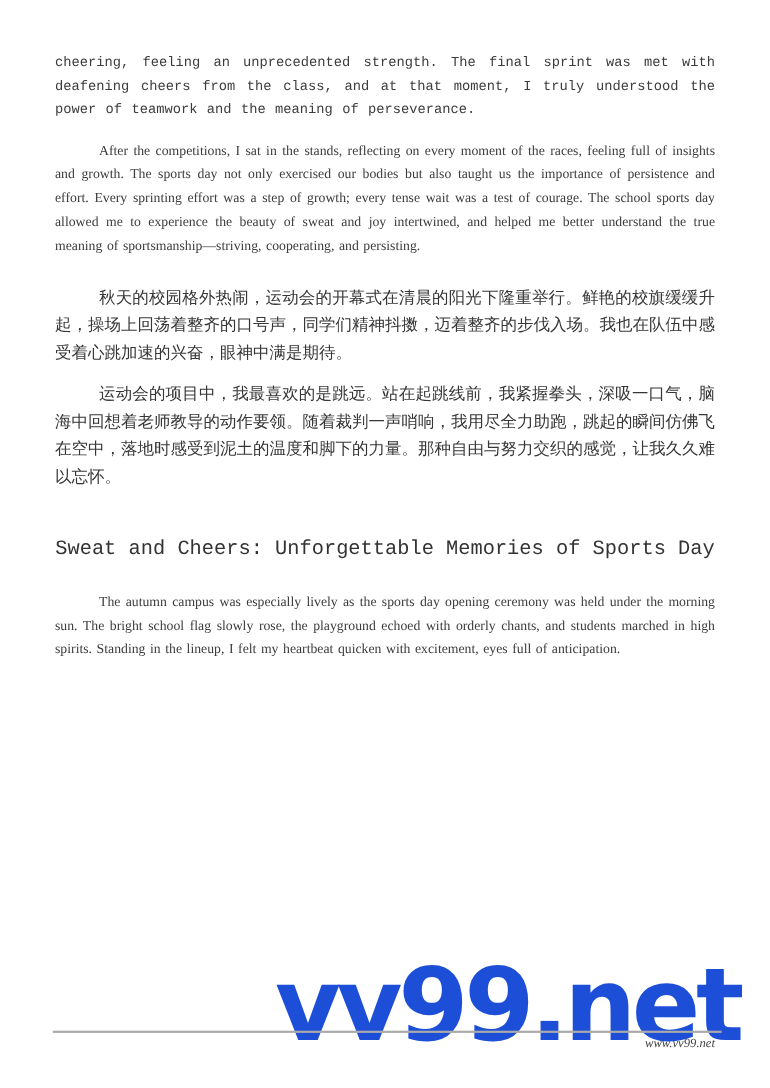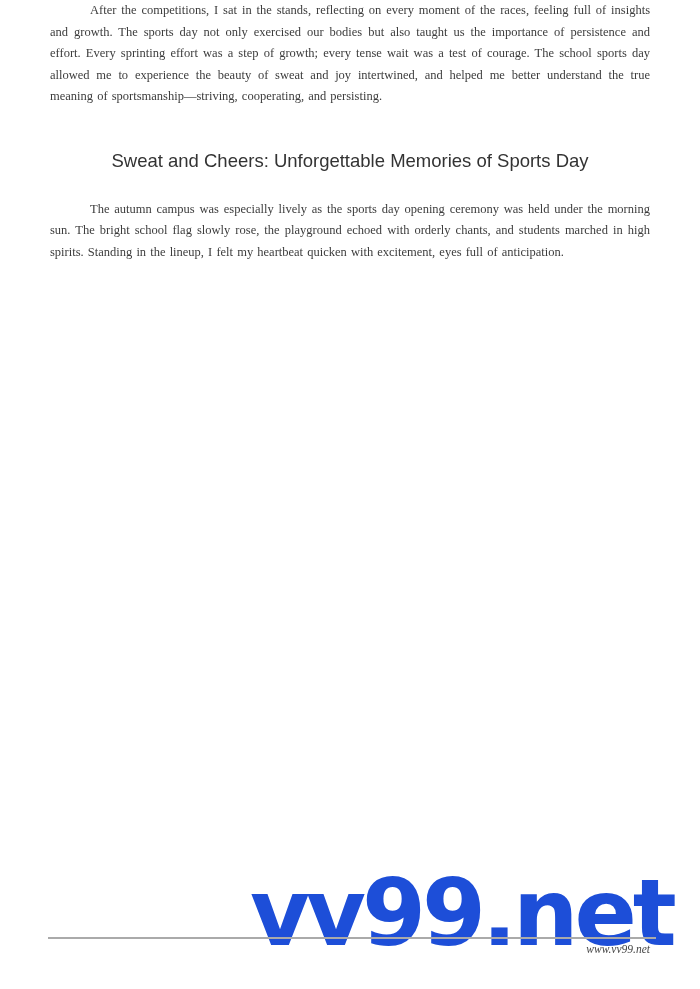--- a/index.html
+++ b/index.html
@@ -68,21 +68,21 @@
     text-align: justify;
     text-indent: 40px;
     color: #363636;
   }
   .p-zh.first {
     margin-top: 25px;
   }
   .en-title {
     margin: 42px 0 0 0;
     text-align: center;
-    font-family: Liberation Sans, sans-serif;
+    font-family: Liberation Mono, monospace;
     font-weight: normal;
     font-size: 18.5px;
     color: #333333;
     white-space: nowrap;
   }
   .p-en.bottom-first {
     margin-top: 27px;
   }
   .divider {
     position: absolute;
@@ -106,25 +106,28 @@
 </style>
 </head>
 <body>
 
 <div class="page">
 
   <div class="watermark">vv99.net</div>
 
   <div class="content">
 
+    <p class="p-en first">cheering, feeling an unprecedented strength. The final sprint was met with deafening cheers from the class, and at that moment, I truly understood the power of teamwork and the meaning of perseverance.</p>
 
     <p class="p-en indent">After the competitions, I sat in the stands, reflecting on every moment of the races, feeling full of insights and growth. The sports day not only exercised our bodies but also taught us the importance of persistence and effort. Every sprinting effort was a step of growth; every tense wait was a test of courage. The school sports day allowed me to experience the beauty of sweat and joy intertwined, and helped me better understand the true meaning of sportsmanship—striving, cooperating, and persisting.</p>
 
 
+    <p class="p-zh first">秋天的校园格外热闹，运动会的开幕式在清晨的阳光下隆重举行。鲜艳的校旗缓缓升起，操场上回荡着整齐的口号声，同学们精神抖擞，迈着整齐的步伐入场。我也在队伍中感受着心跳加速的兴奋，眼神中满是期待。</p>
 
+    <p class="p-zh">运动会的项目中，我最喜欢的是跳远。站在起跳线前，我紧握拳头，深吸一口气，脑海中回想着老师教导的动作要领。随着裁判一声哨响，我用尽全力助跑，跳起的瞬间仿佛飞在空中，落地时感受到泥土的温度和脚下的力量。那种自由与努力交织的感觉，让我久久难以忘怀。</p>
 
 
 
     <h2 class="en-title">Sweat and Cheers: Unforgettable Memories of Sports Day</h2>
 
     <p class="p-en indent bottom-first">The autumn campus was especially lively as the sports day opening ceremony was held under the morning sun. The bright school flag slowly rose, the playground echoed with orderly chants, and students marched in high spirits. Standing in the lineup, I felt my heartbeat quicken with excitement, eyes full of anticipation.</p>
 
   </div>
 
   <div class="divider"></div>

